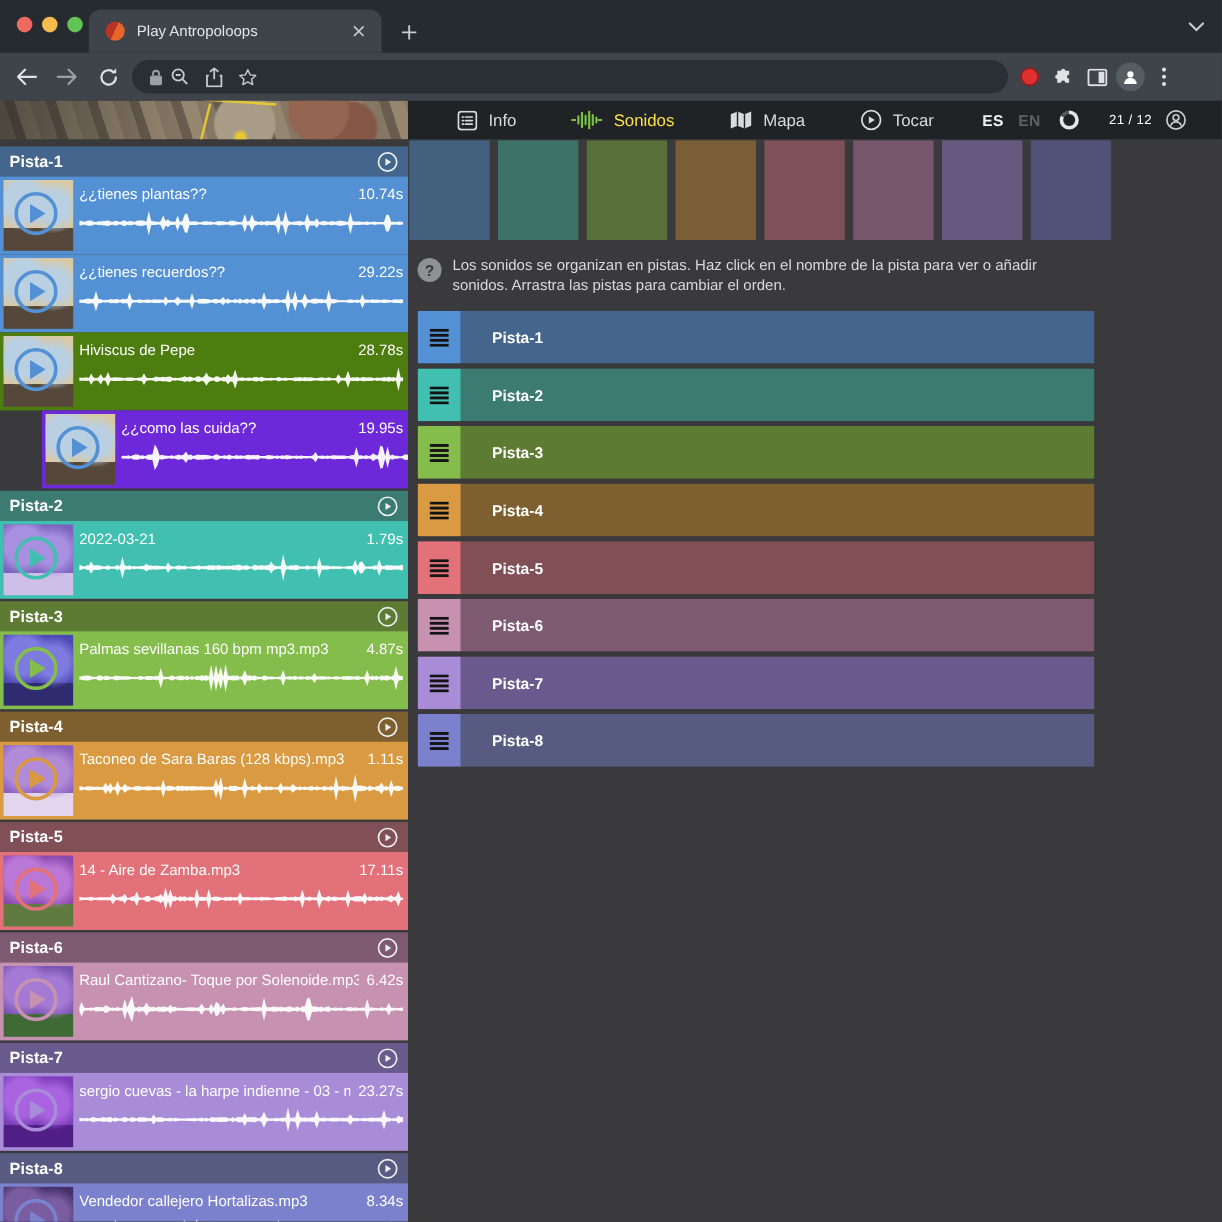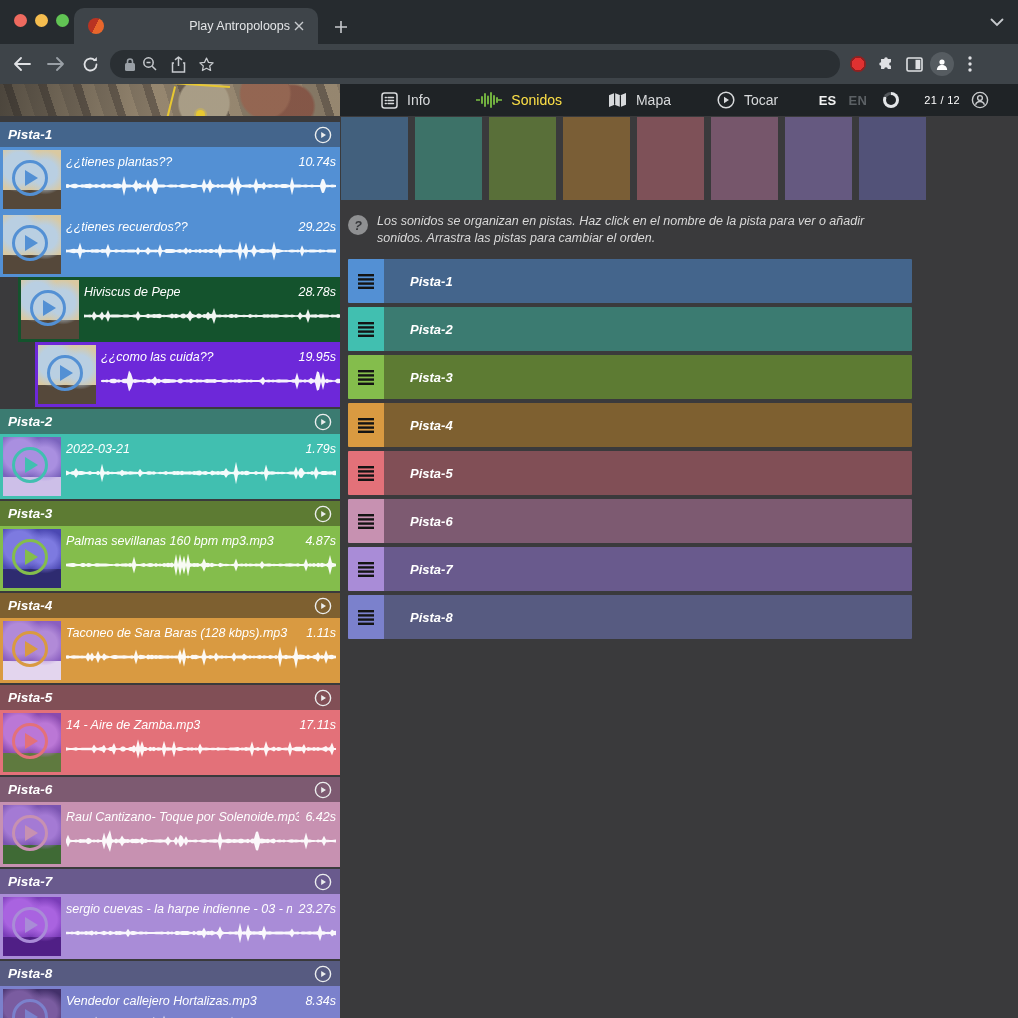--- a/index.html
+++ b/index.html
@@ -5,21 +5,21 @@
   * { margin:0; padding:0; box-sizing:border-box; }
   html,body { width:1018px; height:1018px; overflow:hidden; background:#3a3a3c;
     font-family:"Liberation Sans","DejaVu Sans",sans-serif; }
   svg { display:block; }
 
   
   .titlebar { position:absolute; left:0; top:0; width:1018px; height:44px; background:#262b2f; }
   .traffic { position:absolute; top:14px; left:14px; display:flex; gap:8px; }
   .traffic span { width:13px; height:13px; border-radius:50%; display:block; }
   .tab { position:absolute; left:74px; top:8px; width:244px; height:36px; background:#3e4449;
-    border-radius:10px 10px 0 0; display:flex; align-items:center; padding:0 10px 0 14px;text-align:right; }
+    border-radius:10px 10px 0 0; display:flex; align-items:center; padding:0 10px 0 14px; }
   .favicon { width:16px; height:16px; border-radius:50%;
     background:linear-gradient(115deg,#b93322 48%,#e8662b 48%); margin-right:10px; flex:none; }
   .tab-title { color:#e3e5e7; font-size:12.5px; flex:1; white-space:nowrap; overflow:hidden; }
   .tab-close { width:18px; height:18px; display:flex; align-items:center; justify-content:center; border-radius:4px; }
   .newtab { position:absolute; left:330px; top:16px; width:22px; height:22px; display:flex; align-items:center; justify-content:center; }
   .tab-chevron { position:absolute; right:14px; top:18px; }
 
   .toolbar { position:absolute; left:0; top:44px; width:1018px; height:40px; background:#3e4449;
     display:flex; align-items:center; }
   .tool-btn { width:28px; height:28px; display:flex; align-items:center; justify-content:center; flex:none; }
@@ -55,21 +55,21 @@
   .hdr-right { margin-left:auto; display:flex; align-items:center; padding-right:24px; }
   .lang { font-size:13px; font-weight:bold; letter-spacing:.3px; }
   .lang.on { color:#f2f2f2; } .lang.off { color:#5c6165; margin-left:12px; }
   .ring { width:16px; height:16px; border-radius:50%; margin-left:16px;
     background:conic-gradient(#e4e6e8 0 295deg, #55595d 295deg 360deg);
     display:flex; align-items:center; justify-content:center; }
   .ring i { width:10px; height:10px; border-radius:50%; background:#1f2326; display:block; }
   .counter { color:#fff; font-size:11px; font-weight:normal; margin-left:25px; letter-spacing:.3px; }
 
   
-  .content { position:absolute; left:0; top:116px; width:926px; height:902px; display:flex;font-style:italic; }
+  .content { position:absolute; left:0; top:116px; width:926px; height:902px; display:flex; }
 
   .sidebar { width:340px; flex:none; padding-top:6px; overflow:hidden; }
   .track + .track { margin-top:2px; }
   .track-header { height:25px; display:flex; align-items:center; padding:0 8px; }
   .track-header .tname { color:#fff; font-size:13.5px; font-weight:bold; flex:1; }
   .clip { height:65px; position:relative; }
   .thumb { position:absolute; left:3px; top:3px; width:58px; height:59px; overflow:hidden; }
   .thumb .overlay-ring { position:absolute; left:50%; top:50%; width:36px; height:36px;
     margin:-20px 0 0 -20px; border-radius:50%; border:3px solid; display:flex; align-items:center; justify-content:center; }
   .overlay-ring i { width:0; height:0; border-style:solid; border-width:8px 0 8px 13px;
@@ -290,21 +290,21 @@
               <span class="clip-title">¿¿tienes recuerdos??</span>
               <span class="clip-dur">29.22s</span>
             </div>
             <div class="clip-wave">
               <svg width="270" height="30" viewBox="0 0 270 30">
                 <polygon points="0,13.6 2,13.7 4,13.6 6,13.0 8,12.8 10,13.2 12,13.0 14,6.5 16,13.2 18,13.3 20,14.1 22,13.8 24,14.1 26,13.2 28,13.5 30,13.3 32,13.2 34,14.1 36,13.0 38,13.3 40,13.2 42,7.7 44,13.6 46,13.9 48,14.1 50,13.3 52,13.7 54,14.0 56,13.6 58,13.6 60,14.0 62,13.4 64,13.5 66,13.6 68,13.6 70,14.1 72,11.1 74,13.9 76,13.8 78,14.1 80,13.5 82,11.1 84,13.4 86,13.7 88,13.7 90,13.5 92,14.0 94,8.2 96,14.1 98,14.2 100,12.9 102,13.1 104,12.9 106,13.1 108,13.3 110,13.9 112,13.4 114,12.9 116,13.8 118,13.4 120,11.6 122,13.9 124,12.8 126,14.0 128,14.1 130,13.2 132,14.0 134,12.8 136,14.0 138,13.5 140,12.9 142,14.1 144,13.0 146,12.9 148,14.1 150,13.0 152,13.5 154,7.6 156,13.3 158,13.1 160,13.5 162,13.5 164,13.2 166,13.6 168,14.1 170,13.6 172,13.2 174,4.9 176,13.7 178,13.0 180,6.6 182,14.0 184,14.1 186,13.3 188,8.6 190,13.2 192,14.0 194,13.2 196,12.8 198,13.0 200,13.4 202,13.2 204,13.8 206,13.3 208,5.5 210,13.2 212,13.1 214,13.5 216,14.1 218,14.2 220,14.1 222,14.2 224,13.8 226,13.4 228,13.7 230,13.9 232,13.5 234,14.2 236,9.2 238,13.8 240,13.6 242,14.0 244,13.4 246,13.5 248,13.5 250,13.8 252,13.9 254,13.3 256,13.7 258,13.8 260,14.2 262,13.6 264,13.4 266,13.5 268,13.3 270,13.5 270,16.5 268,16.7 266,16.5 264,16.6 262,16.4 260,15.8 258,16.2 256,16.3 254,16.7 252,16.1 250,16.2 248,16.5 246,16.5 244,16.6 242,16.0 240,16.4 238,16.2 236,20.8 234,15.8 232,16.5 230,16.1 228,16.3 226,16.6 224,16.2 222,15.8 220,15.9 218,15.8 216,15.9 214,16.5 212,16.9 210,16.8 208,24.5 206,16.7 204,16.2 202,16.8 200,16.6 198,17.0 196,17.2 194,16.8 192,16.0 190,16.8 188,21.4 186,16.7 184,15.9 182,16.0 180,23.4 178,17.0 176,16.3 174,25.1 172,16.8 170,16.4 168,15.9 166,16.4 164,16.8 162,16.5 160,16.5 158,16.9 156,16.7 154,22.4 152,16.5 150,17.0 148,15.9 146,17.1 144,17.0 142,15.9 140,17.1 138,16.5 136,16.0 134,17.2 132,16.0 130,16.8 128,15.9 126,16.0 124,17.2 122,16.1 120,18.4 118,16.6 116,16.2 114,17.1 112,16.6 110,16.1 108,16.7 106,16.9 104,17.1 102,16.9 100,17.1 98,15.8 96,15.9 94,21.8 92,16.0 90,16.5 88,16.3 86,16.3 84,16.6 82,18.9 80,16.5 78,15.9 76,16.2 74,16.1 72,18.9 70,15.9 68,16.4 66,16.4 64,16.5 62,16.6 60,16.0 58,16.4 56,16.4 54,16.0 52,16.3 50,16.7 48,15.9 46,16.1 44,16.4 42,22.3 40,16.8 38,16.7 36,17.0 34,15.9 32,16.8 30,16.7 28,16.5 26,16.8 24,15.9 22,16.2 20,15.9 18,16.7 16,16.8 14,23.5 12,17.0 10,16.8 8,17.2 6,17.0 4,16.4 2,16.3 0,16.4" fill="#ffffff" fill-opacity="0.94"></polygon>
               </svg>
             </div>
           </div>
         </div>
-        <div class="clip" style="background: #14532d; margin-left: 18px;">
+        <div class="clip" style="background: #4d7c0f;">
           <div class="thumb" style="background: radial-gradient(circle at 28% 30%, rgb(185, 207, 226) 0px, rgb(185, 207, 226) 26%, transparent 42%), radial-gradient(circle at 72% 38%, rgb(185, 207, 226) 0px, rgb(185, 207, 226) 22%, transparent 40%), linear-gradient(rgb(217, 201, 162) 0px, rgb(217, 201, 162) 68%, rgb(85, 72, 58) 68%);">
             <span class="overlay-ring" style="border-color: rgb(83, 144, 212);">
               <i style="border-left-color: rgb(83, 144, 212);"></i>
             </span>
           </div>
           <div class="clip-body">
             <div class="clip-line1">
               <span class="clip-title">Hiviscus de Pepe</span>
               <span class="clip-dur">28.78s</span>
             </div>

